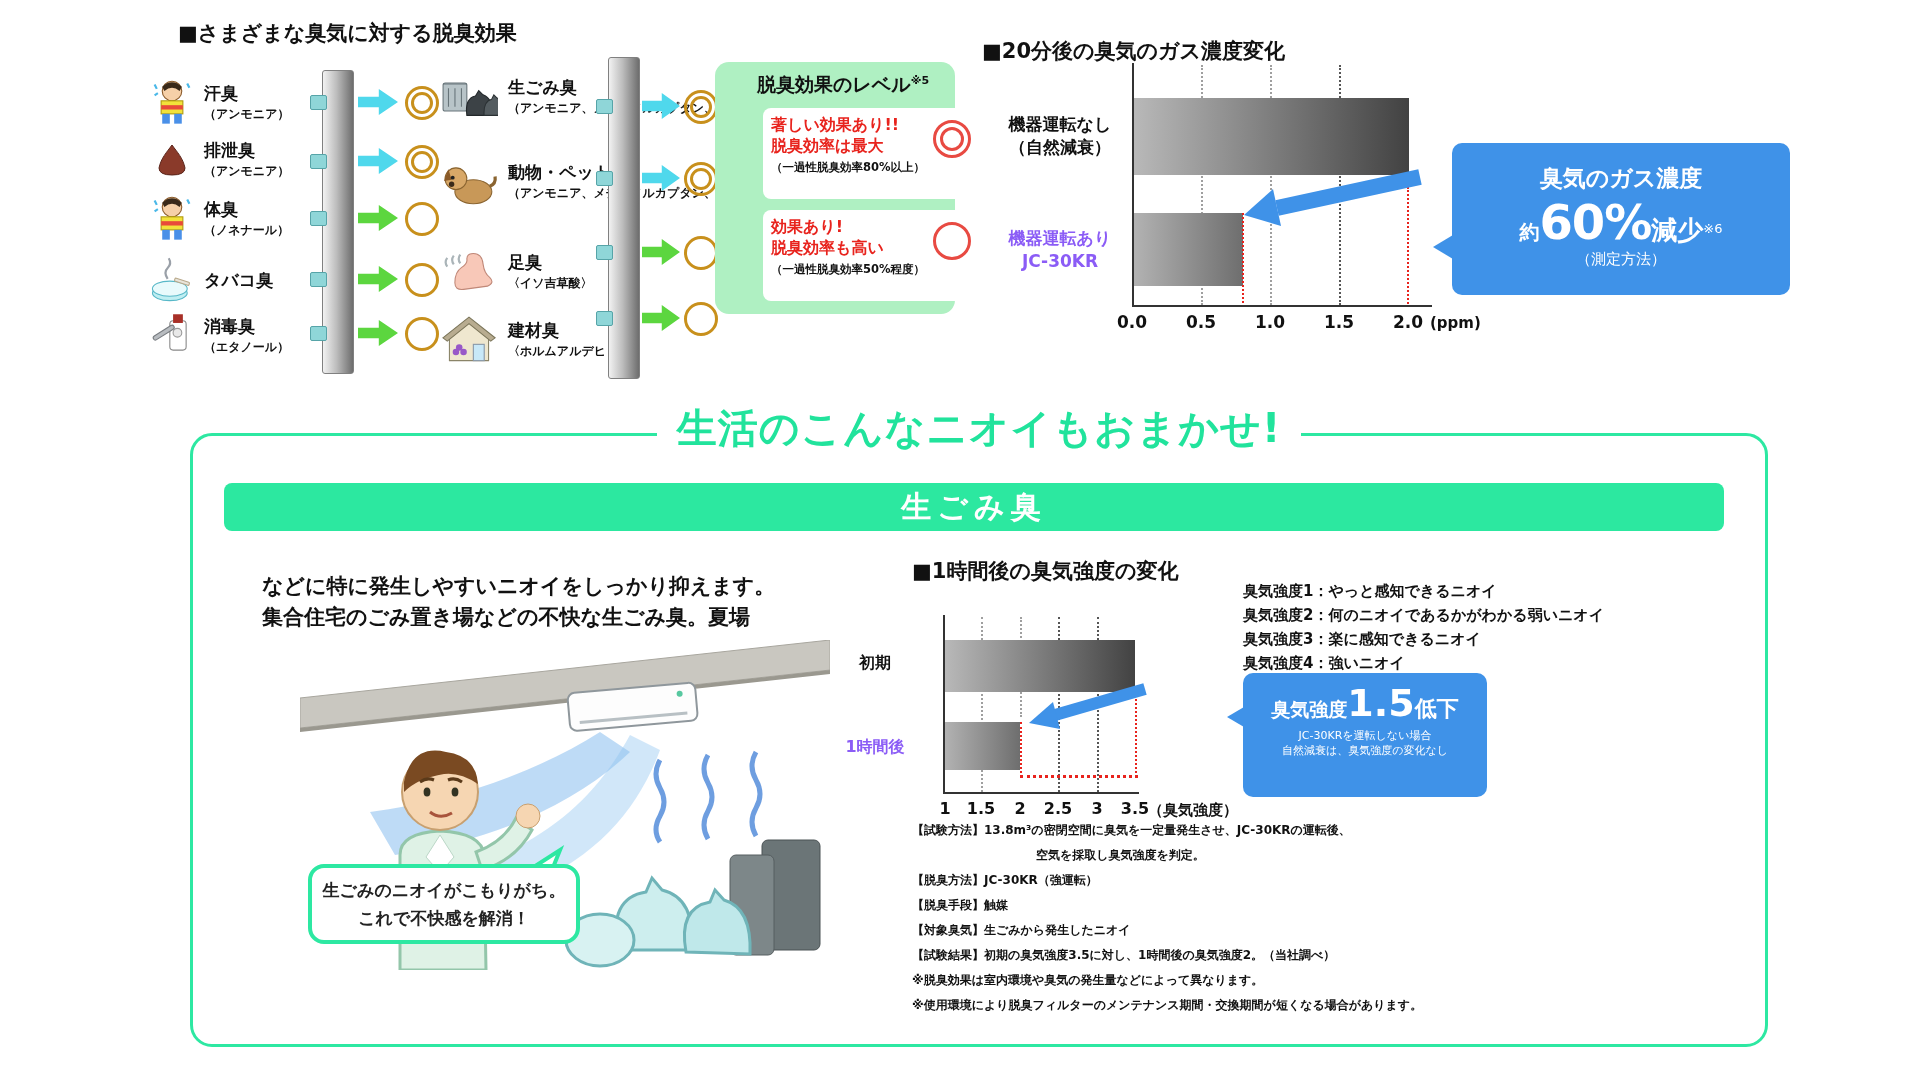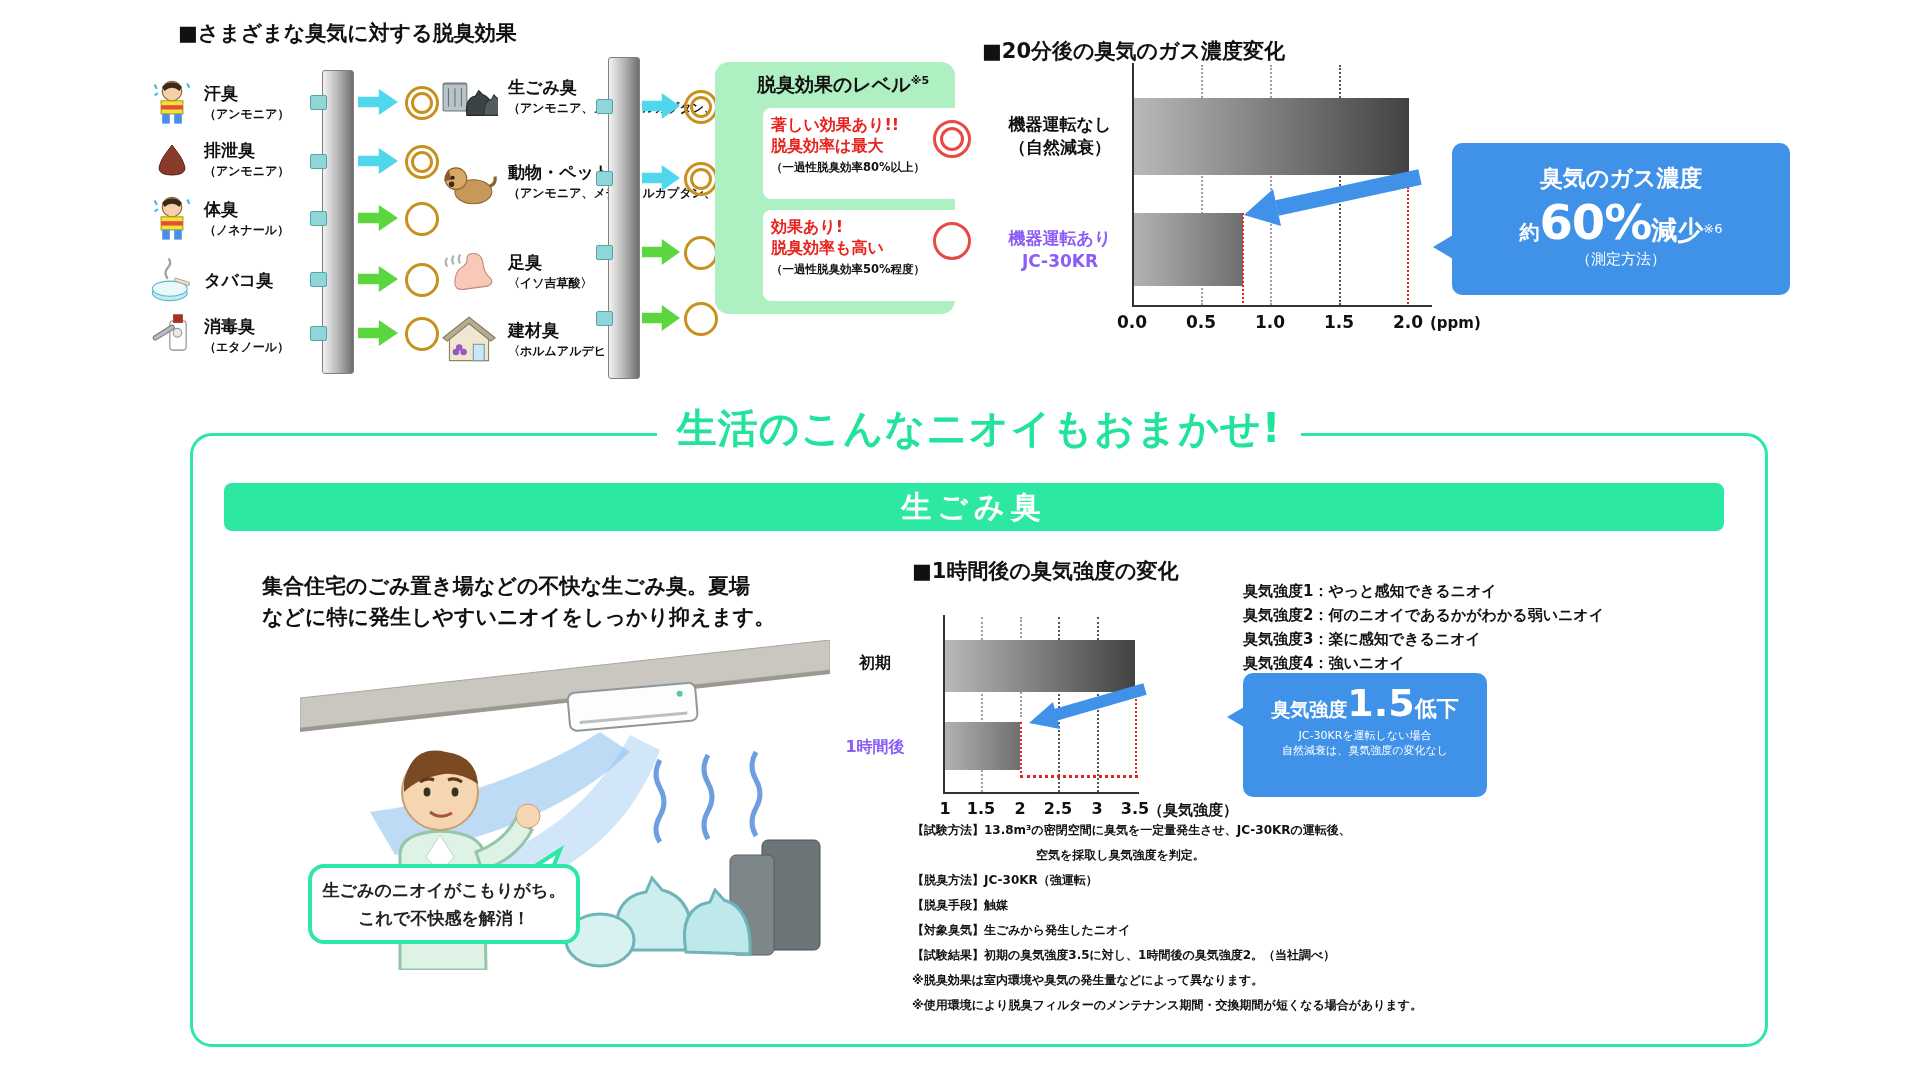--- a/index.html
+++ b/index.html
@@ -266,22 +266,22 @@
     </div>
     <div class="co-l3">（測定方法）</div>
   </div>
 </div>
 
 <div class="mainbox"></div>
 <div class="headline"><span>生活のこんなニオイもおまかせ!</span></div>
 <div class="banner">生ごみ臭</div>
 
 <div class="desc">
+  <div>などに特に発生しやすいニオイをしっかり抑えます。</div>
   <div>集合住宅のごみ置き場などの不快な生ごみ臭。夏場</div>
-  <div>などに特に発生しやすいニオイをしっかり抑えます。</div>
 </div>
 
 <svg class="abs" style="left:300px;top:640px;z-index:2;" width="530" height="330" viewBox="0 0 530 330">
 
   <polygon points="0,58 530,0 530,30 0,88" fill="#c9c7c0" stroke="#a8a69e"></polygon>
   <polygon points="0,88 530,30 530,34 0,92" fill="#9a988f"></polygon>
 
   <g transform="rotate(-5 330 60)">
     <rect x="268" y="48" width="128" height="38" rx="7" fill="#fdfdfd" stroke="#8f979c" stroke-width="2"></rect>
     <line x1="278" y1="78" x2="386" y2="78" stroke="#b8c0c4" stroke-width="3"></line>

